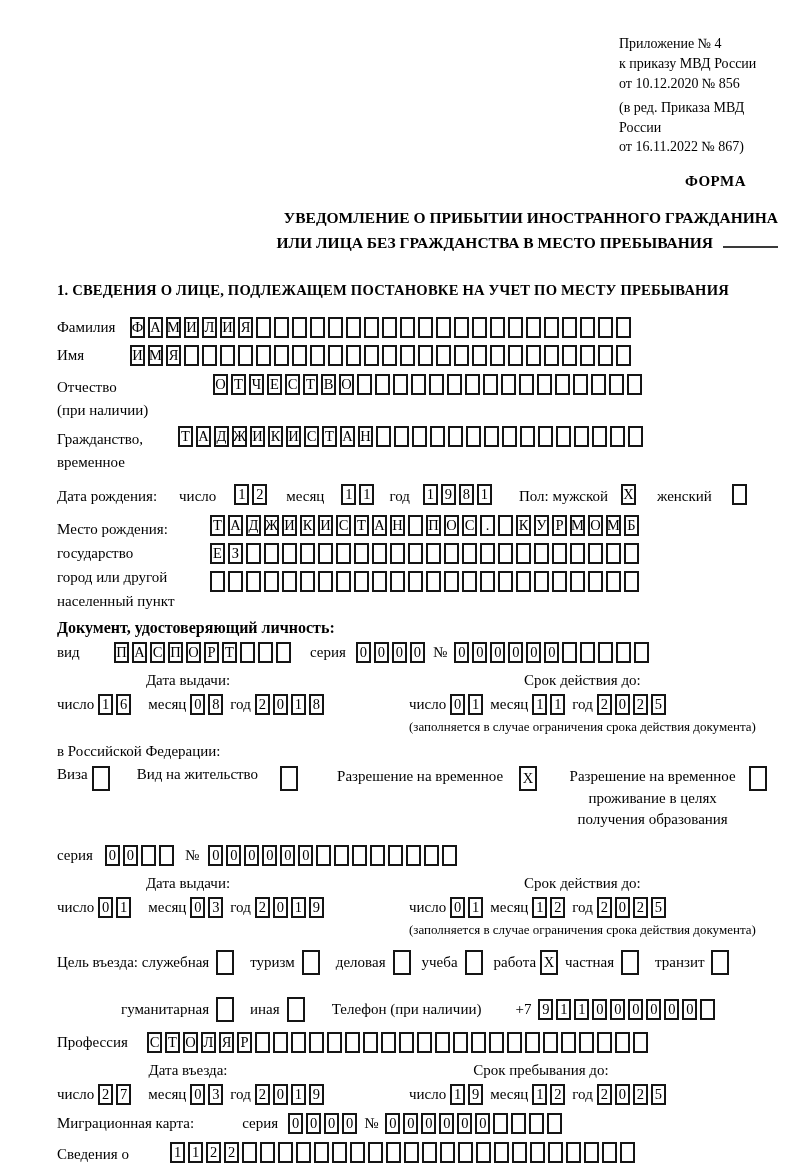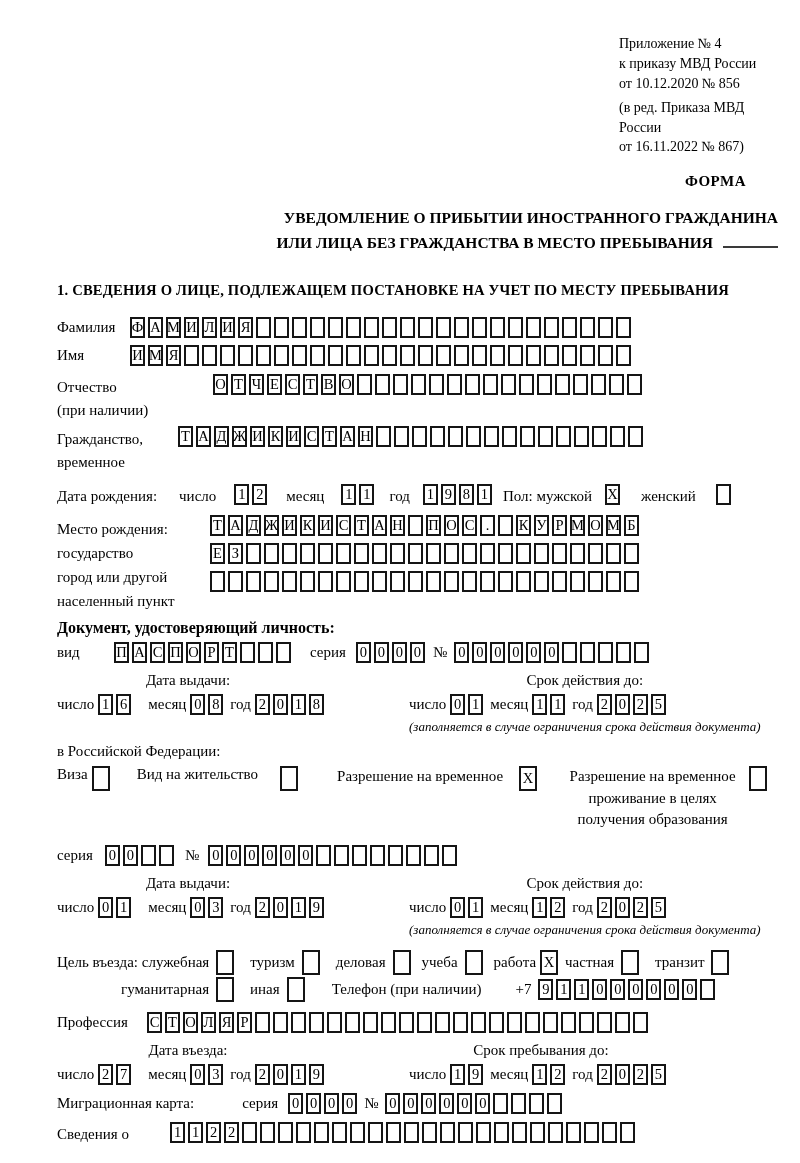--- a/index.html
+++ b/index.html
@@ -40,31 +40,31 @@
 
   .doc-header { text-align:left; font-weight:bold; font-size:16px; margin-top:6px; }
 
   .daterow { display:flex; margin-top:9px; font-size:15px; }
   .datecol-left { width:352px; flex:none; }
   .datecol-right { flex:none; }
   .datehead { text-align:center; margin-bottom:5px; }
   .dateline { display:flex; align-items:center; }
   .dateline .cells { margin:0 4px; }
   .dateline .sep { margin-left:10px; }
-  .datenote { font-size:13px; margin-top:4px; white-space:nowrap;font-style:italic; }
+  .datenote { font-size:13px; margin-top:4px; white-space:nowrap; }
 
   .plain-line { font-size:15px; margin-top:12px; }
 
   .visa-row { display:flex; align-items:flex-start; font-size:15px; margin-top:6px; }
   .visa-row .cells { margin-left:8px; margin-top:0; }
   .cb-label-center { text-align:center; line-height:1.45; }
 
   .purpose-line { display:flex; align-items:center; font-size:15px; margin-top:12px; }
   .purpose-line .cells { margin-left:7px; margin-right:13px; }
-  .purpose-line2 { display:flex; align-items:center; font-size:15px; margin-top:2px; margin-left:64px; }
+  .purpose-line2 { display:flex; align-items:center; font-size:15px; margin-top:22px; margin-left:64px; }
   .purpose-line2 .cells { margin-left:7px; margin-right:13px; }
 
   .reps-row { display:flex; align-items:flex-start; font-size:15px; margin-top:6px; }
 </style>
 </head>
 <body>
 
 <div class="page">
 
   <div class="appendix">
@@ -232,21 +232,21 @@
         <span class="cell">1</span>
         <span class="cell">1</span>
       </span>
     <span style="margin-left:4px;">год</span>
     <span class="cells" style="margin-left:5px;">
         <span class="cell">1</span>
         <span class="cell">9</span>
         <span class="cell">8</span>
         <span class="cell">1</span>
       </span>
-    <span style="margin-left:0;">Пол: мужской</span>
+    <span style="margin-left:16px;">Пол: мужской</span>
     <span class="cells" style="margin-left:5px;">
         <span class="cell">X</span>
       </span>
     <span style="margin-left:10px;">женский</span>
     <span class="cells" style="margin-left:12px;">
         <span class="cell"></span>
       </span>
   </div>
 
   <div class="row" style="margin-top:10px;">

